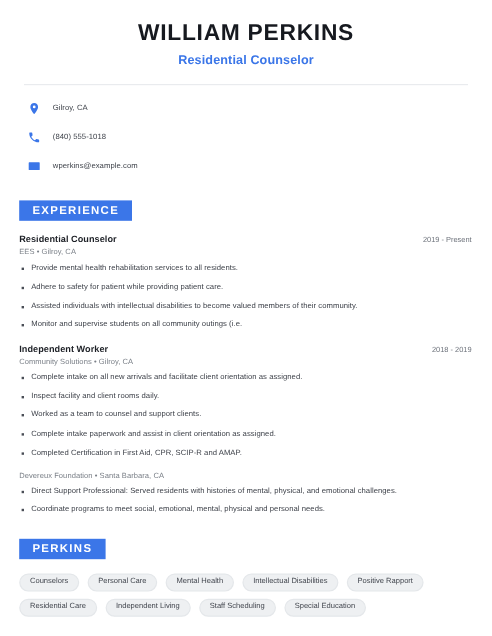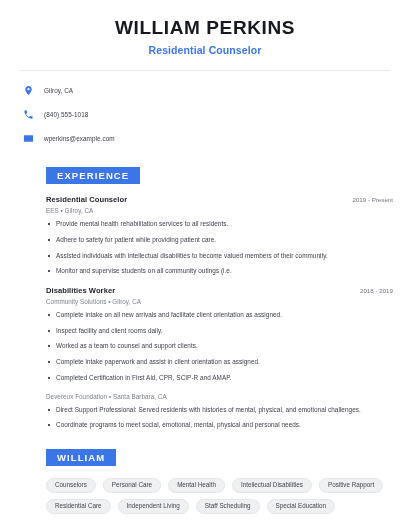--- a/index.html
+++ b/index.html
@@ -50,21 +50,21 @@
     flex: 0 0 13px;
     display: flex;
     align-items: center;
     justify-content: center;
     margin-right: 9px;
   }
   .c-icon svg { display: block; }
   .c-text { font-size: 6.4px; color: #3d4149; letter-spacing: 0.05px; }
 
   
-  .section { margin-top: 18px; margin-left: 30px; }
+  .section { margin-top: 18px; }
   .badge {
     display: inline-block;
     background: #3b76e8;
     color: #ffffff;
     font-size: 9.5px;
     font-weight: bold;
     letter-spacing: 1.1px;
     padding: 4px 11px 4px 11px;
     line-height: 1;
   }
@@ -182,21 +182,21 @@
       <ul class="bullets">
         <li>Provide mental health rehabilitation services to all residents.</li>
         <li>Adhere to safety for patient while providing patient care.</li>
         <li>Assisted individuals with intellectual disabilities to become valued members of their community.</li>
         <li>Monitor and supervise students on all community outings (i.e.</li>
       </ul>
     </div>
 
     <div class="job">
       <div class="job-head">
-        <span class="job-role">Disabilities Worker</span>
+        <span class="job-role">Independent Worker</span>
         <span class="job-dates">2018 - 2019</span>
       </div>
       <div class="job-meta">Community Solutions  •  Gilroy, CA</div>
       <ul class="bullets">
         <li>Complete intake on all new arrivals and facilitate client orientation as assigned.</li>
         <li>Inspect facility and client rooms daily.</li>
         <li>Worked as a team to counsel and support clients.</li>
         <li>Complete intake paperwork and assist in client orientation as assigned.</li>
         <li>Completed Certification in First Aid, CPR, SCIP-R and AMAP.</li>
       </ul>
@@ -205,21 +205,21 @@
     <div class="job">
       <div class="job-meta">Devereux Foundation  •  Santa Barbara, CA</div>
       <ul class="bullets">
         <li>Direct Support Professional: Served residents with histories of mental, physical, and emotional challenges.</li>
         <li>Coordinate programs to meet social, emotional, mental, physical and personal needs.</li>
       </ul>
     </div>
   </div>
 
   <div class="section">
-    <span class="badge">WILLIAM</span>
+    <span class="badge">PERKINS</span>
     <div class="skills-wrap">
       <span class="pill">Counselors</span>
       <span class="pill">Personal Care</span>
       <span class="pill">Mental Health</span>
       <span class="pill">Intellectual Disabilities</span>
       <span class="pill">Positive Rapport</span>
       <span class="pill">Residential Care</span>
       <span class="pill">Independent Living</span>
       <span class="pill">Staff Scheduling</span>
       <span class="pill">Special Education</span>

